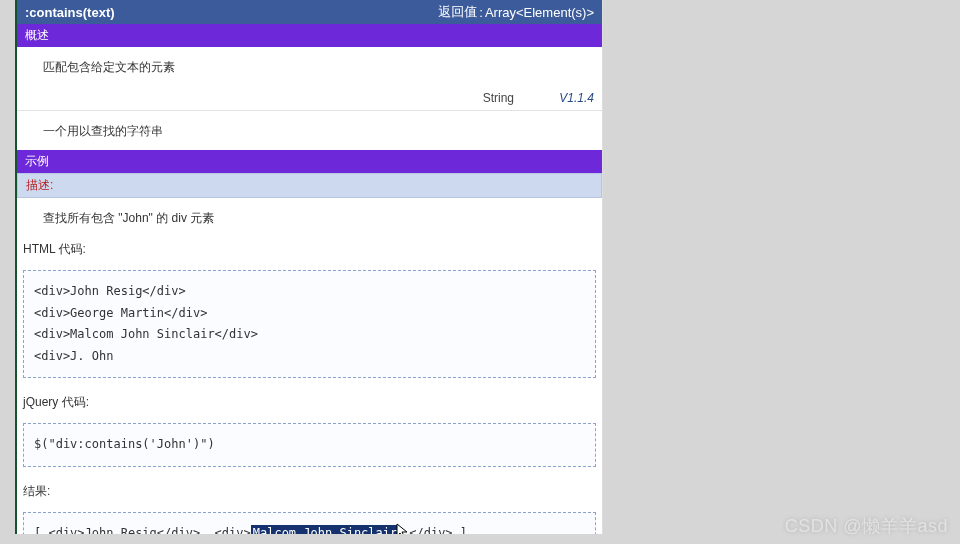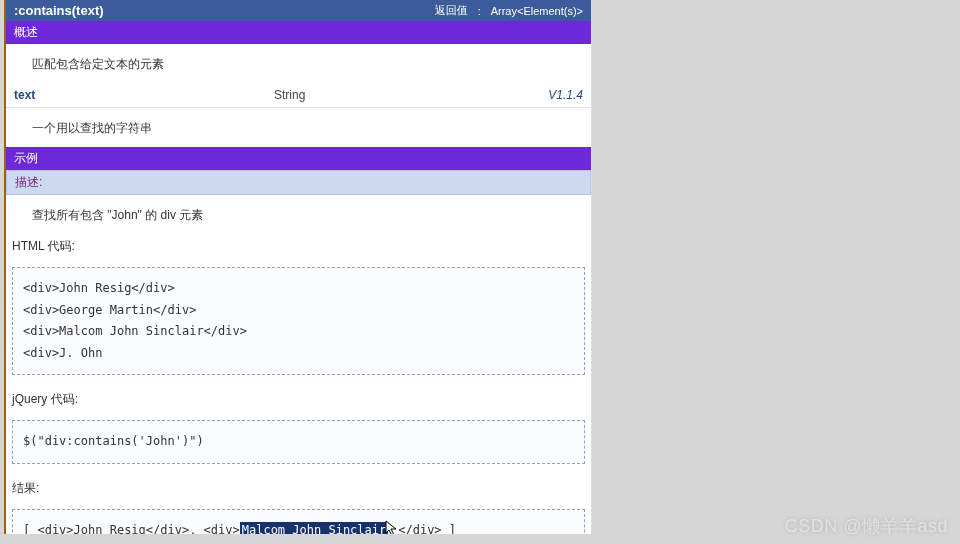--- a/index.html
+++ b/index.html
@@ -9,75 +9,75 @@
     height: 544px;
     background: #d6d6d6;
     font-family: Arial, "Microsoft YaHei", sans-serif;
     font-size: 12px;
     overflow: hidden;
     position: relative;
     color: #333;
   }
   .viewport {
     background: #fff;
-    border-left: 2px solid #a16207;
+    border-left: 2px solid #14532d;
     border-right: 1px solid #ddd;
     width: 588px;
     height: 534px;
-    margin-left: 4px;
+    margin-left: 15px;
     position: relative;
     overflow: hidden;
   }
   .inner {
     padding: 0;
   }
   .bar {
     padding: 3px 8px;
     font-size: 13px;
     color: #fff;
     display: flex;
     justify-content: space-between;
     align-items: center;
   }
   .bar-title {
     background: #3b5b9a;
     font-weight: bold;
   }
   .bar-title .rt {
-    font-size: 11px;
+    font-size: 13px;
     font-weight: normal;
     display: inline-flex;
     align-items: center;
-    gap: 10px;
+    gap: 2px;
   }
   .bar-section {
     background: #6d28d9;
     font-weight: normal;
     font-size: 12px;
   }
   .bar-sub {
     background: #cdd9ee;
-    color: #701a75;
+    color: #b91c1c;
     border: 1px solid #b7c5e0;
     font-size: 12px;
   }
   .desc {
     padding: 12px 4px 10px 26px;
     font-size: 12px;
     color: #333;
   }
   .param-row {
     display: flex;
     padding: 5px 8px;
     border-bottom: 1px solid #e2e2e2;
     background: #fff;
     font-size: 12px;
   }
   .param-name { width: 260px; font-weight: bold; color: #2a4a88; }
-  .param-type { flex: 1; text-align: left; color: #444; }
+  .param-type { flex: 1; text-align: right; color: #444; }
   .param-ver  { width: 80px; text-align: right; font-style: italic; color: #2a4a88; }
   .label-left {
     padding: 4px 6px 8px 6px;
     font-size: 12px;
     color: #333;
   }
   .code-block {
     margin: 4px 6px 12px 6px;
     border: 1px dashed #8aa2cc;
     background: #fafcff;
@@ -124,21 +124,20 @@
         <span>返回值</span>:<span>Array&lt;Element(s)&gt;</span>
       </span>
     </div>
 
     <div class="bar bar-section">
       <span>概述</span>
     </div>
     <div class="desc">匹配包含给定文本的元素</div>
 
     <div class="param-row">
-      <div class="param-name">text</div>
       <div class="param-type">String</div>
       <div class="param-ver">V1.1.4</div>
     </div>
     <div class="desc">一个用以查找的字符串</div>
 
     <div class="bar bar-section">
       <span>示例</span>
     </div>
     <div class="bar bar-sub">
       <span>描述:</span>

